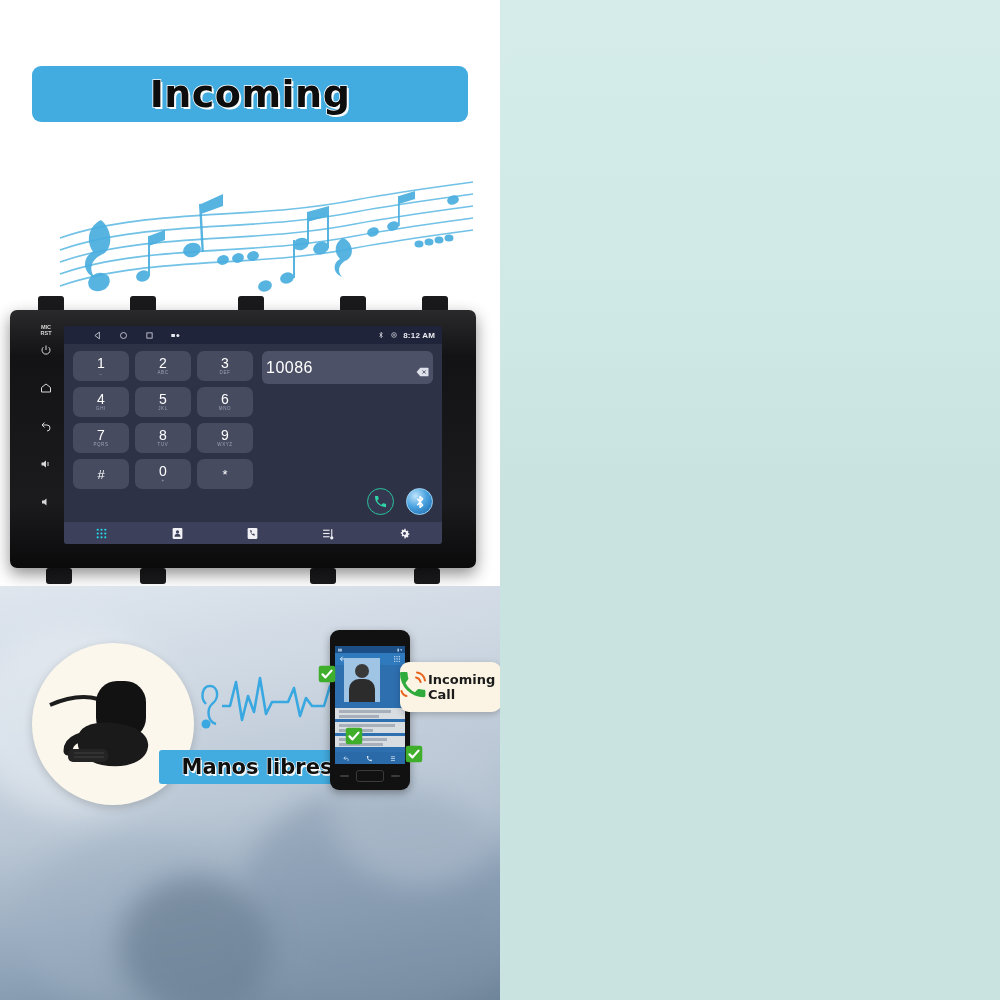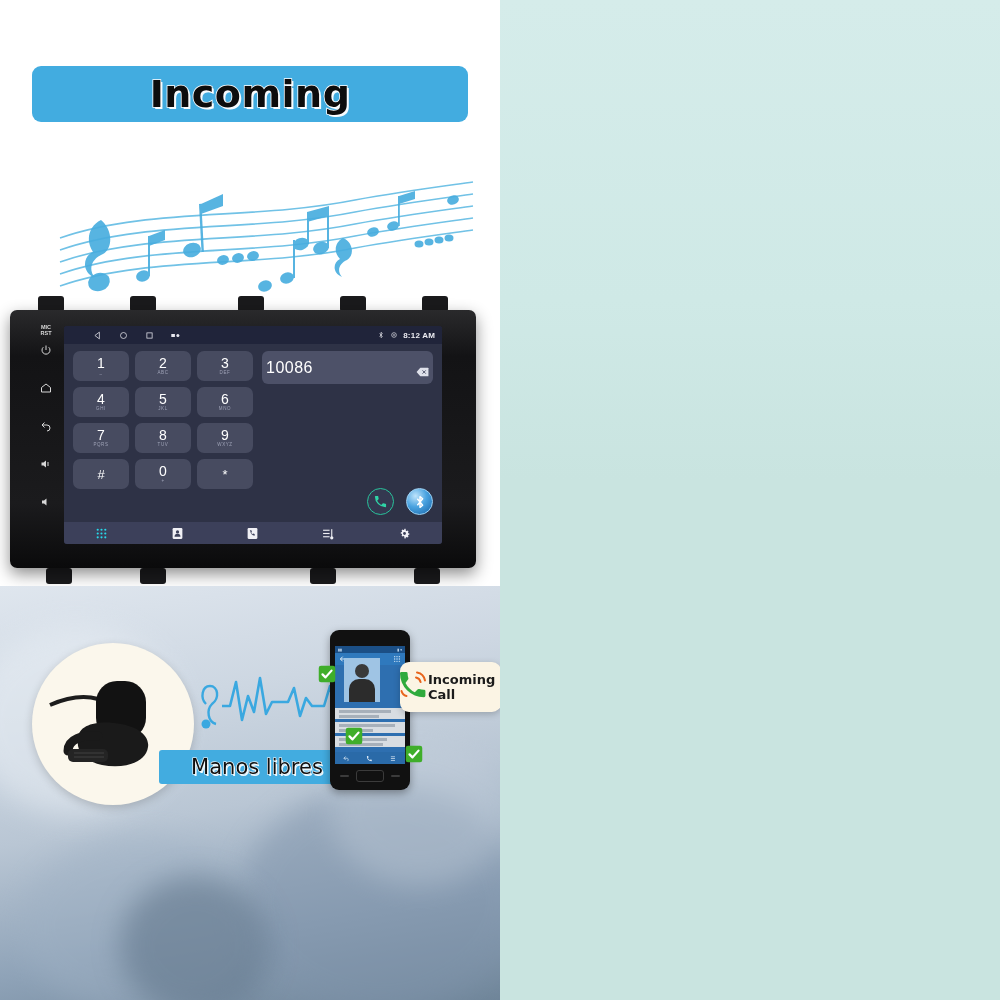--- a/index.html
+++ b/index.html
@@ -117,21 +117,21 @@
   }
   #pulse-art { position:absolute; left:196px; top:668px; width:180px; height:68px; }
 
   #manos-pill {
     position:absolute; left:159px; top:750px; width:196px; height:34px;
     background:#42ace0; border-radius:3px;
   }
   #manos-text {
     position:absolute; left:159px; top:752px; width:196px; height:30px;
     display:flex; align-items:center; justify-content:center;
-    font-family:"DejaVu Sans", sans-serif; font-size:21px; font-weight:400; color:#101010;
+    font-family:"DejaVu Sans", sans-serif; font-size:21px; font-weight:700; color:#101010;
     -webkit-text-stroke:1.2px #fff; paint-order: stroke fill;
     text-shadow: 1.5px 1.5px 0 rgba(255,255,255,.9);
   }
 
   
   #phone { position:absolute; left:330px; top:630px; width:80px; height:160px;
     background:#111; border-radius:9px; box-shadow:0 3px 9px rgba(0,0,0,.35); }
   #phone .pscreen { position:absolute; left:5px; top:16px; width:70px; height:118px; background:#2e6fb0; }
   #phone .pbar { height:7px; background:#1b4f86; display:flex; align-items:center; justify-content:space-between; padding:0 3px;}
   #phone .pbar span { font-size:3.5px; color:#cfe3f5; }

